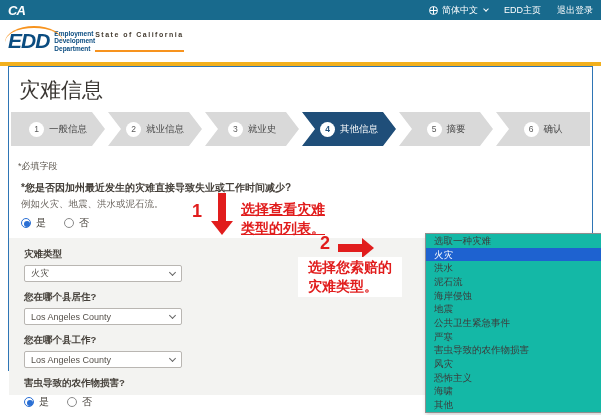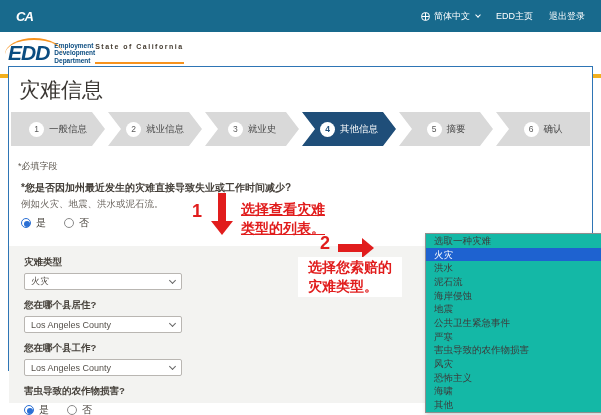--- a/index.html
+++ b/index.html
@@ -1,22 +1,22 @@
 <!DOCTYPE html>
 <html><head>
 <meta charset="utf-8">
 <style>
   * { margin:0; padding:0; box-sizing:border-box; }
   html,body { width:601px; height:415px; background:#fff; overflow:hidden;
               font-family:"Liberation Sans","DejaVu Sans",sans-serif; }
   .page { position:relative; width:601px; height:415px; background:#fff; }
 
   
-  .topbar { height:32px; background:#186a8d; display:flex; align-items:center;
-            justify-content:space-between; padding:0 16px;gap:8px; }
+  .topbar { height:20px; background:#186a8d; display:flex; align-items:center;
+            justify-content:space-between; padding:0 8px;gap:8px; }
   .ca-logo { color:#fff; font-weight:bold; font-size:13px; font-style:italic; letter-spacing:-1px; }
   .topbar-right { display:flex; align-items:center; gap:16px; }
   .lang-sel { display:flex; align-items:center; gap:4px; color:#fff; font-size:9px; cursor:pointer; }
   .globe { width:9px; height:9px; border:1px solid #fff; border-radius:50%; position:relative; display:inline-block; background:
            linear-gradient(#fff,#fff) center/7px 1px no-repeat,
            linear-gradient(#fff,#fff) center/1px 7px no-repeat; }
   .chev-down { width:4px; height:4px; border-right:1px solid #fff; border-bottom:1px solid #fff;
                transform:rotate(45deg); display:inline-block; margin-left:2px; margin-top:-2px; }
   .top-link { color:#fff; font-size:9px; text-decoration:none; cursor:pointer; }
 
@@ -57,21 +57,21 @@
   .q1 { font-size:10px; font-weight:bold; color:#45403a; margin:8px 0 0 12px; }
   .q-hint { font-size:9.5px; color:#6e6862; margin:3px 0 0 12px; }
   .radio-row { display:flex; align-items:center; gap:18px; margin:5px 0 0 12px; }
   .radio { display:flex; align-items:center; gap:5px; font-size:10px; color:#45403a; cursor:pointer; }
   .rdot { width:10px; height:10px; border-radius:50%; border:1px solid #8a8a8a; background:#fff; position:relative; }
   .radio.sel .rdot { border-color:#2a6fd4; }
   .radio.sel .rdot::after { content:""; position:absolute; left:2px; top:2px; width:6px; height:6px;
                             border-radius:50%; background:#2a6fd4; }
 
   
-  .panel { background:#f3f3f1; margin:16px 0 0 0; height:157px; padding:10px 0 0 15px; }
+  .panel { background:#f3f3f1; margin:8px 0 0 0; height:157px; padding:10px 0 0 15px; }
   .field { margin-bottom:9px; }
   .f-label { font-size:9.5px; font-weight:bold; color:#45403a; margin-bottom:4px; }
   .selectbox { width:158px; height:17px; background:#fff; border:1px solid #b9b6b2; border-radius:2px;
                display:flex; align-items:center; justify-content:space-between; padding:0 6px;
                font-size:9px; color:#55504a; cursor:pointer; }
   .sel-chev { width:5px; height:5px; border-right:1px solid #666; border-bottom:1px solid #666;
               transform:rotate(45deg); margin-top:-3px; }
   .q2 { font-size:9.5px; font-weight:bold; color:#45403a; margin:3px 0 4px 0; }
 
   

